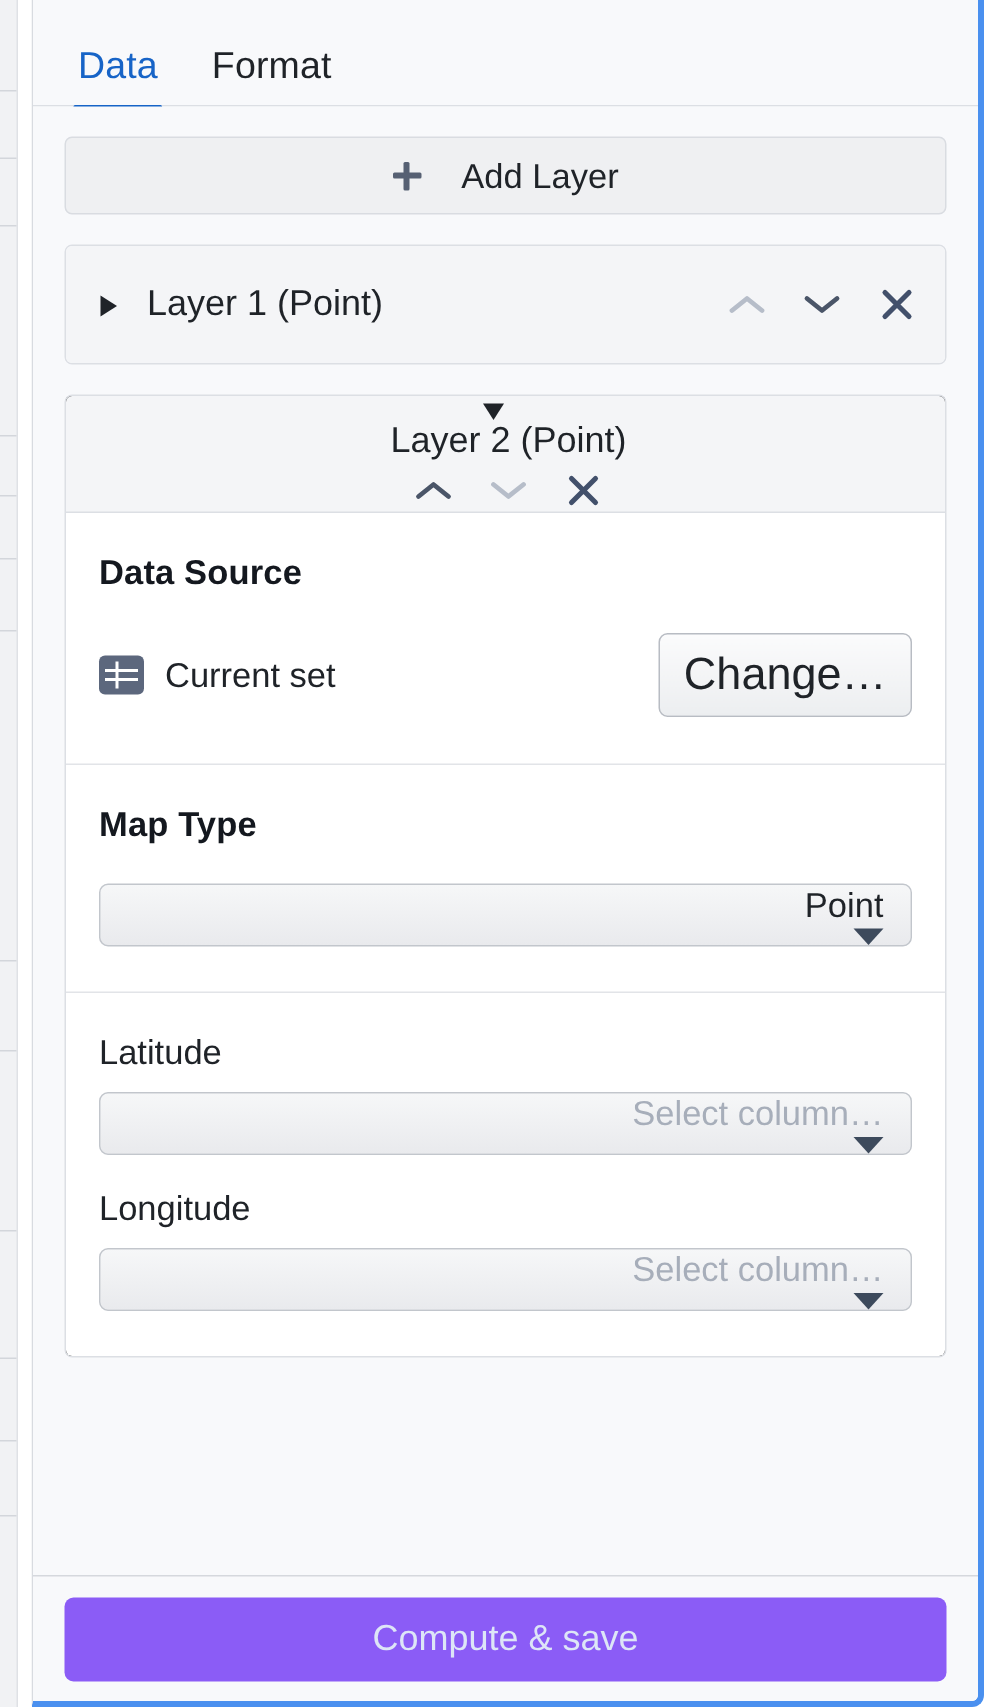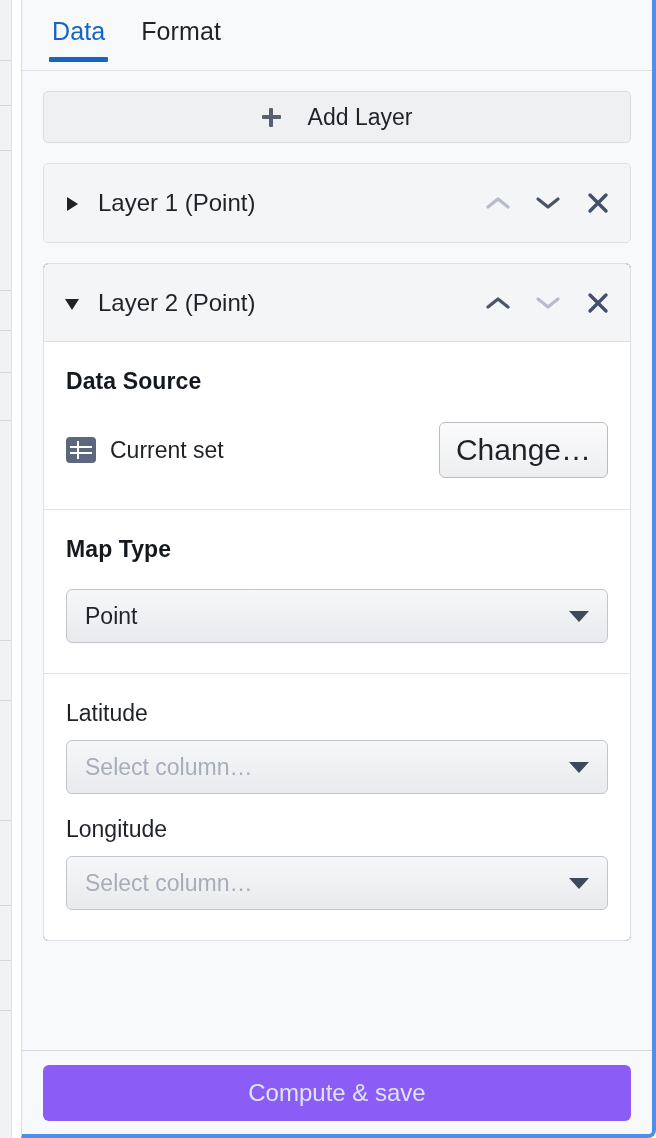--- a/index.html
+++ b/index.html
@@ -62,21 +62,21 @@
   }
 
   
   .tabbar {
     position: relative;
     height: 71px;
     flex: 0 0 71px;
     background: #f8f9fb;
     border-bottom: 1px solid #dcdfe4;
     display: flex;
-    align-items: flex-start;
+    align-items: center;
     padding-left: 12px;
     box-sizing: border-box;
   }
   .tab {
     position: relative;
     font-size: 25px;
     color: #1f2328;
     padding: 19px 18px 0 18px;
     line-height: 1;
     cursor: pointer;
@@ -147,21 +147,21 @@
   }
   .layer-header {
     height: 78px;
     background: #f4f5f7;
     display: flex;
     align-items: center;
     padding: 0 18px 0 22px;
     cursor: pointer;
     box-sizing: border-box;
   }
-  .layer.expanded .layer-header { border-bottom: 1px solid #dcdfe4; }
+  .layer.expanded .layer-header { border-bottom: 1px solid #dcdfe4; flex-direction: column; }
   .disclosure {
     width: 16px;
     height: 18px;
     margin-right: 16px;
     position: relative;
     flex: 0 0 16px;
   }
   .disclosure::after {
     content: "";
     position: absolute;
@@ -261,29 +261,30 @@
   }
 
   
   .field-label {
     font-size: 23px;
     color: #1f2328;
     margin: 0 0 13px 0;
   }
   .select {
     position: relative;
-    height: 54px;
+    height: 42px;
     background: linear-gradient(180deg, #f6f7f8 0%, #e9eaed 100%);
     border: 1px solid #c2c6cc;
     border-radius: 6px;
     display: flex;
-    align-items: center;
+    align-items: flex-end;
     padding: 0 18px;
     cursor: pointer;
     box-sizing: border-box;
+    flex-direction: column;
   }
   .select .value {
     font-size: 23px;
     color: #1f2328;
     flex: 1 1 auto;
     white-space: nowrap;
     overflow: hidden;
   }
   .select .value.placeholder { color: #a7aeba; }
   .select .caret {

